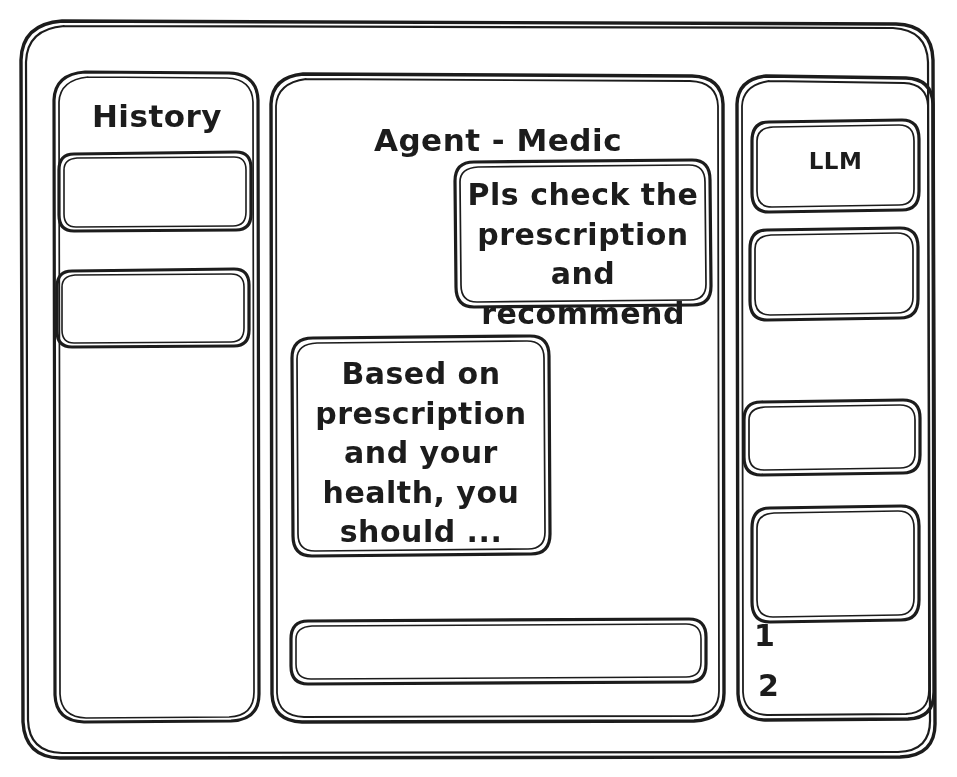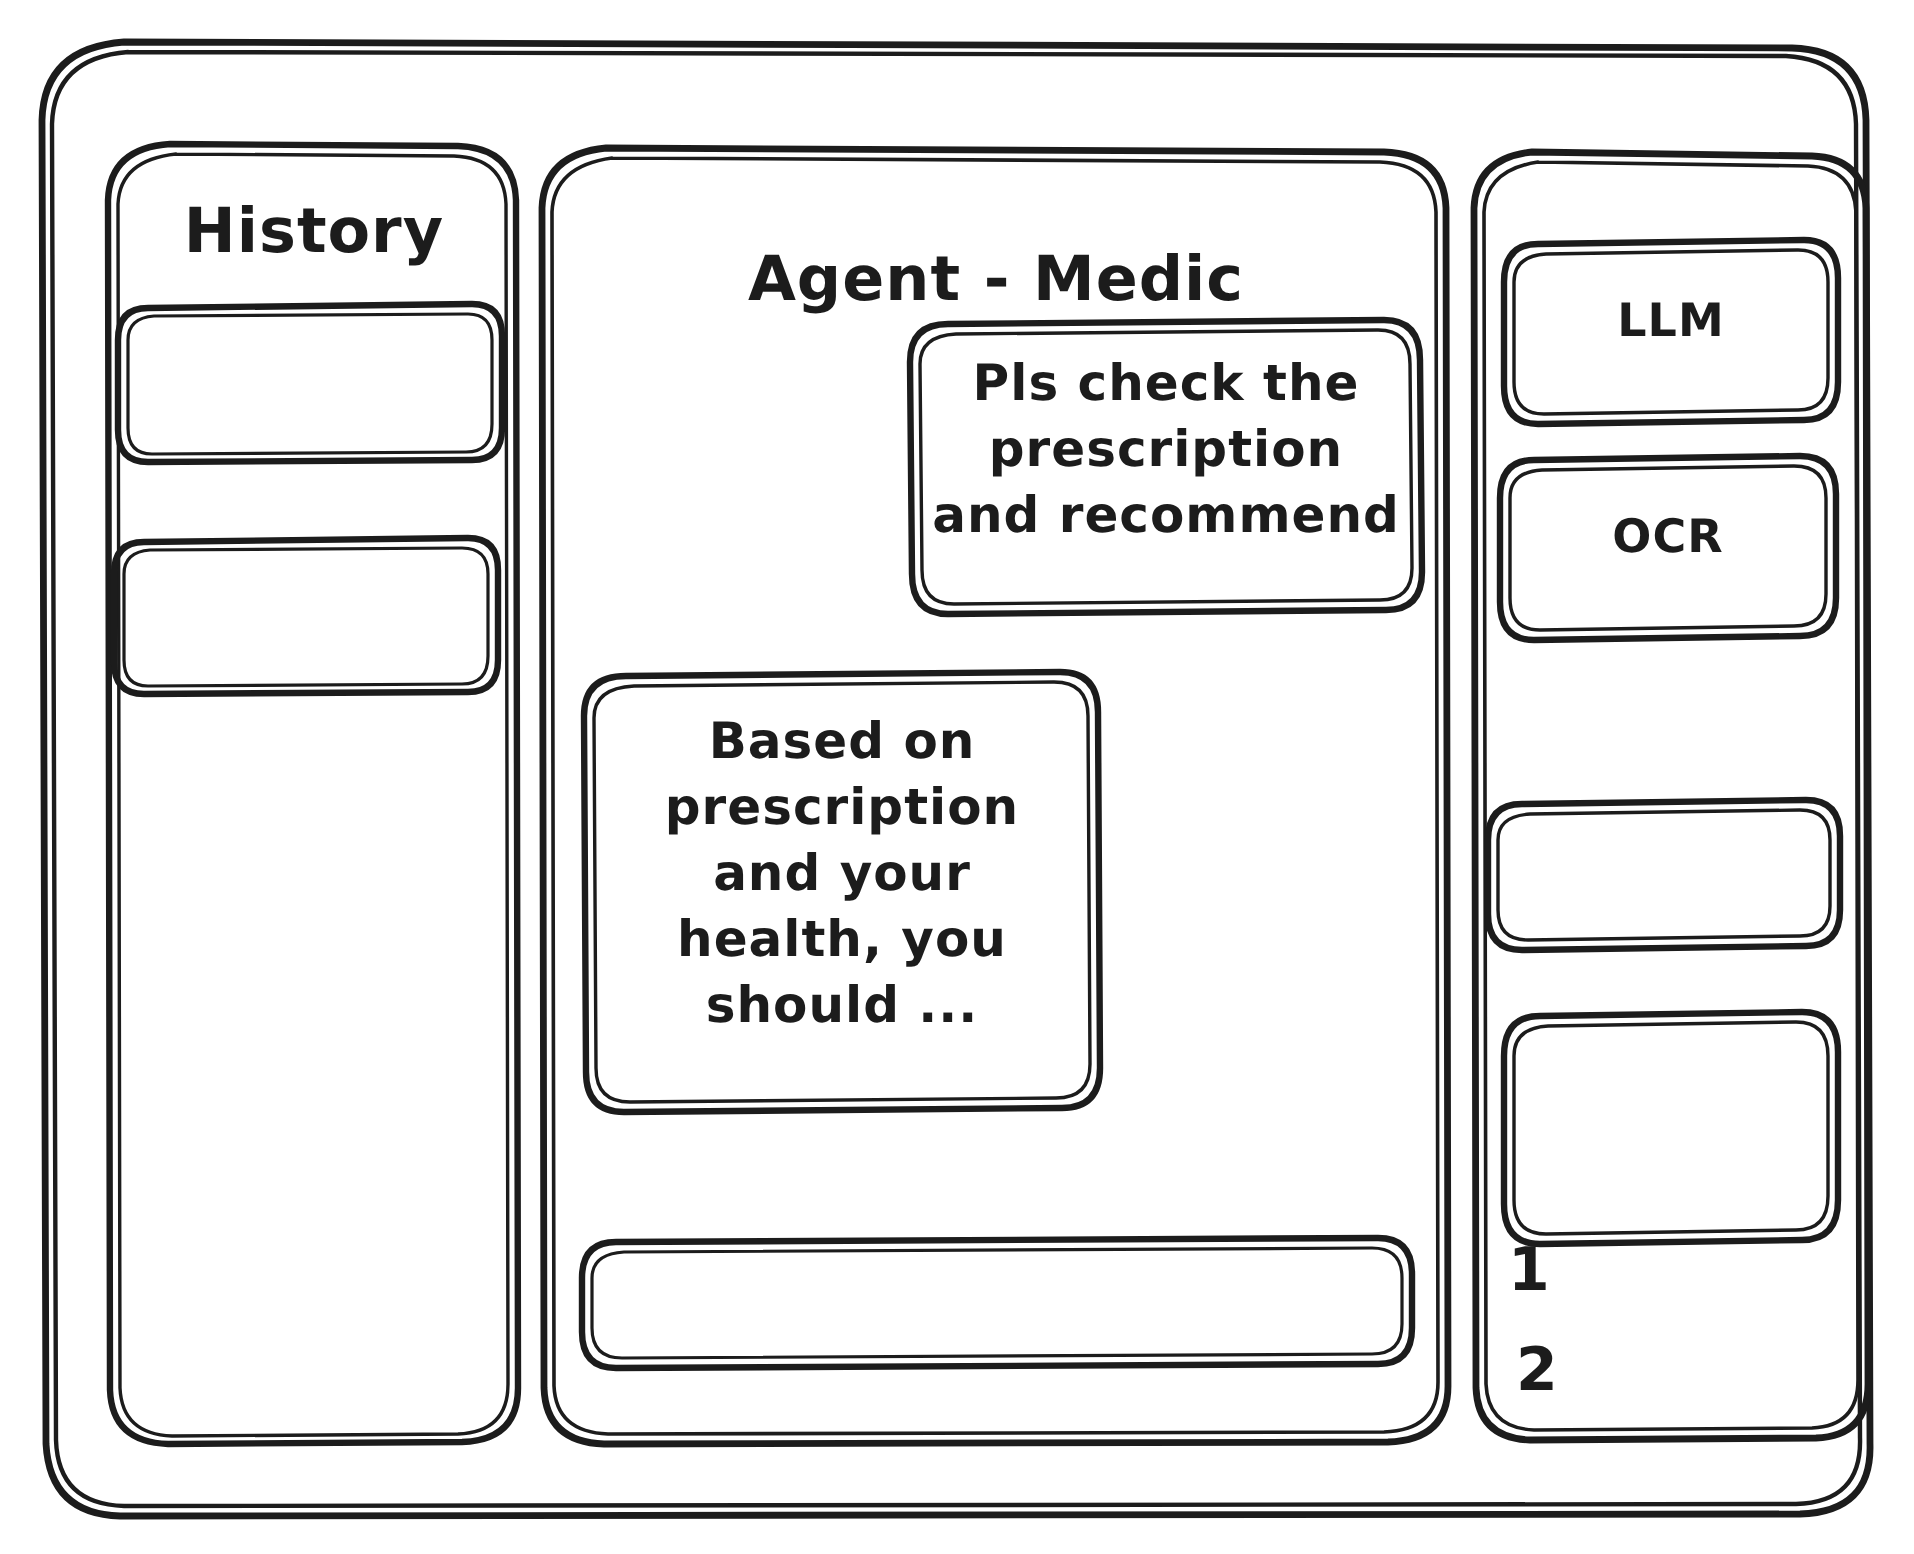--- a/index.html
+++ b/index.html
@@ -32,21 +32,21 @@
     color: #1c1c1c;
     font-family: "DejaVu Sans", sans-serif;
     font-weight: 700;
     letter-spacing: 0.5px;
     white-space: pre-line;
     text-align: center;
     line-height: 1.32;
     -webkit-font-smoothing: antialiased;
   }
   .panel-title { font-size: 31px; }
-  .bubble-text { font-size: 25px; }
+  .bubble-text { font-size: 30px; }
   .btn-text { font-size: 23px; }
   .list-num { font-size: 30px; text-align: left; }
 
   
   .hit {
     position: absolute;
     background: transparent;
   }
 </style>
 </head>
@@ -149,23 +149,20 @@
   </div>
 
   <div class="hit" style="left:291px; top:619px; width:415px; height:65px;">
     <div class="txt" style="left:18px; top:20px; width:380px; font-size:22px; text-align:left;"></div>
   </div>
 
   <div class="hit" style="left:752px; top:120px; width:167px; height:92px;">
     <div class="txt btn-text" style="left:0; top:26px; width:167px;">LLM</div>
   </div>
 
-  <div class="hit" style="left:750px; top:228px; width:168px; height:92px;">
-    <div class="txt btn-text" style="left:0; top:26px; width:168px;">OCR</div>
-  </div>
 
 
 
   <div class="txt list-num" style="left:754px; top:616px; width:60px;">1</div>
 
   <div class="txt list-num" style="left:758px; top:666px; width:60px;">2</div>
 
 </div>
 
 </body></html>

